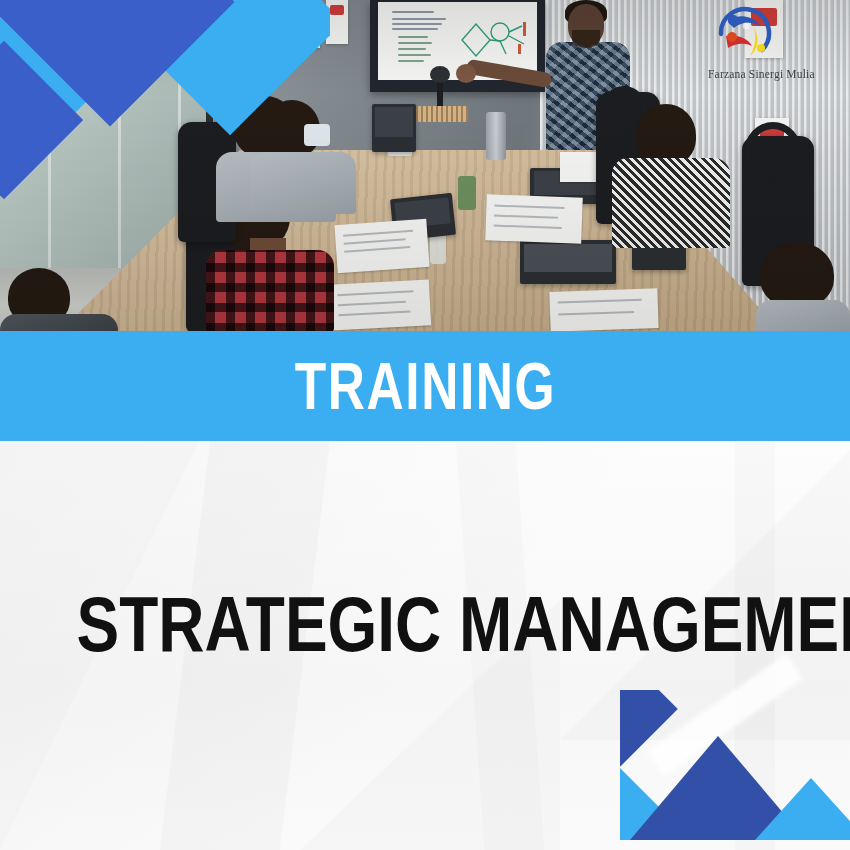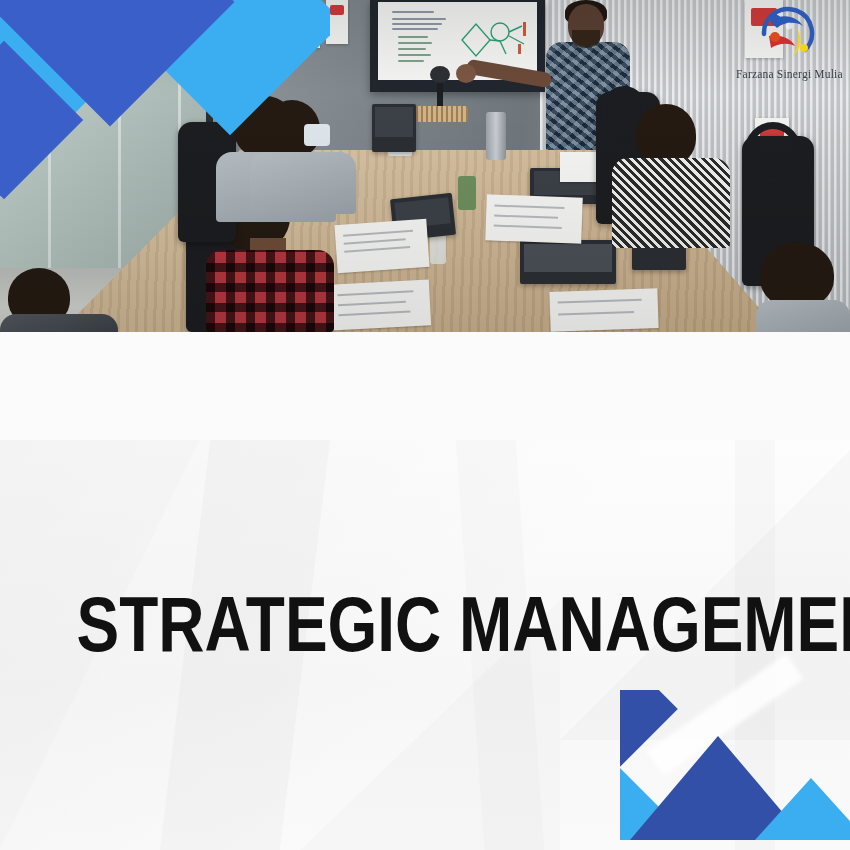--- a/index.html
+++ b/index.html
@@ -163,21 +163,21 @@
 
   
   .footer { position:absolute; left:28px; bottom:24px; display:flex; align-items:center; gap:16px; }
   .globe { width:42px; height:42px; flex:0 0 42px; }
   .footer .url {
     font-size:31px; font-weight:700; color:#0d0d0d; letter-spacing:-.4px;
     font-family:"DejaVu Sans", sans-serif; white-space:nowrap;
   }
 
   
-  .logo { position:absolute; right:10px; top:4px; width:104px; text-align:center; }
+  .logo { position:absolute; right:16px; top:4px; width:126px; }
   .logo-mark { width:74px; height:58px; margin:0 auto; }
   .logo-name {
     margin-top:2px; font-size:11.5px; color:#3a3f45; letter-spacing:.2px;
     font-family:"Liberation Serif", serif; white-space:nowrap;
   }
 </style>
 </head>
 <body>
 
 <div class="poster" style="--blue-light:#3aaef0; --blue-royal:#3a5fc8; --blue-dark:#3350a8;">
@@ -344,20 +344,23 @@
     <div class="photo-shade"></div>
   </div>
 
   <div style="position:absolute;left:0;top:0;width:330px;height:220px;overflow:hidden;">
     <div class="deco tl-light1"></div>
     <div class="deco tl-light2"></div>
     <div class="deco tl-royal1"></div>
     <div class="deco tl-royal2"></div>
   </div>
 
+  <div class="banner">
+    <h1>TRAINING</h1>
+  </div>
 
   <div class="main-title">
     <h2>STRATEGIC MANAGEMENT</h2>
   </div>
 
   <div style="position:absolute;right:0;bottom:0;width:230px;height:160px;overflow:hidden;">
     <div class="br-tri br-dark-b"></div>
     <div class="br-tri br-light-b"></div>
     <div class="br-tri br-dark-a"></div>
     <div class="br-tri br-light-a"></div>

